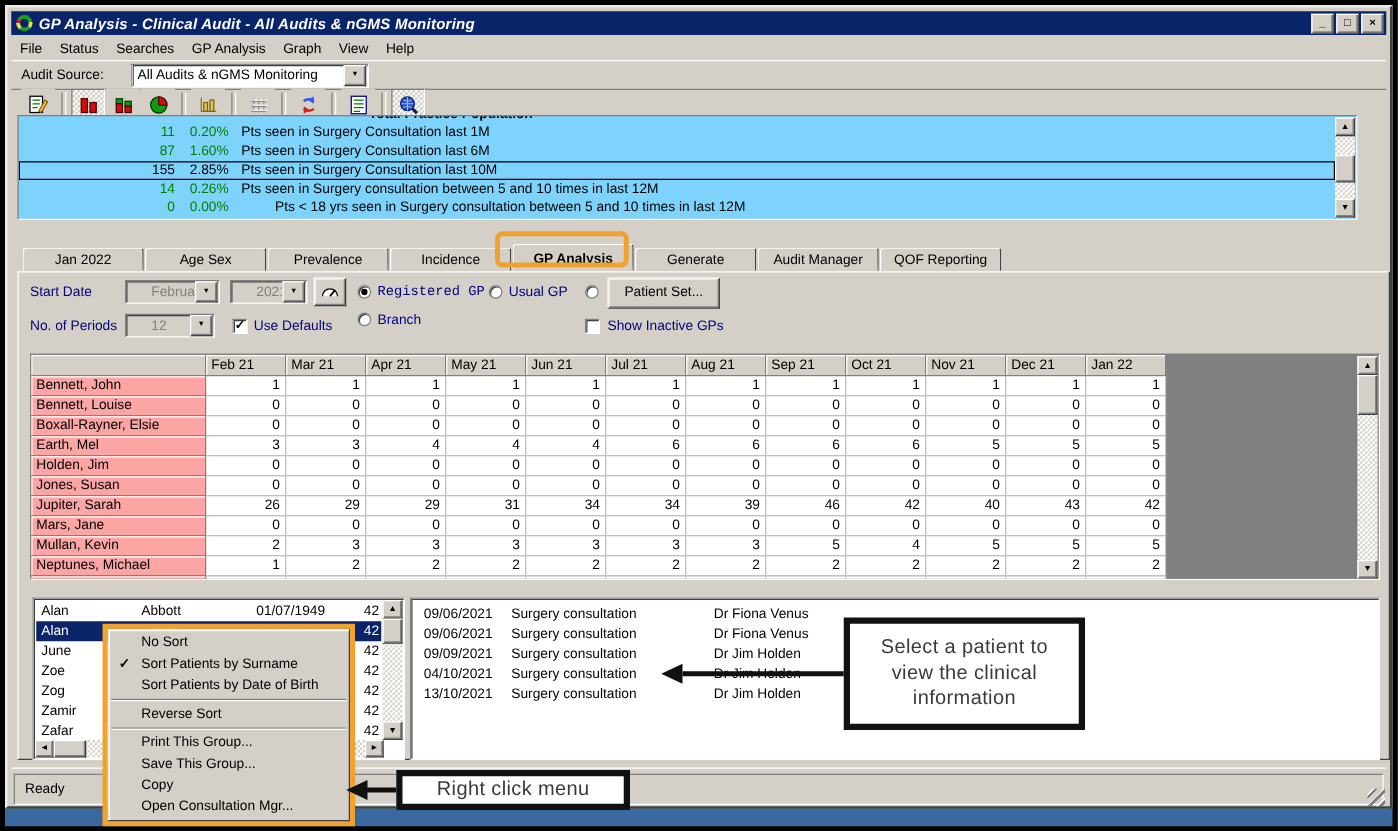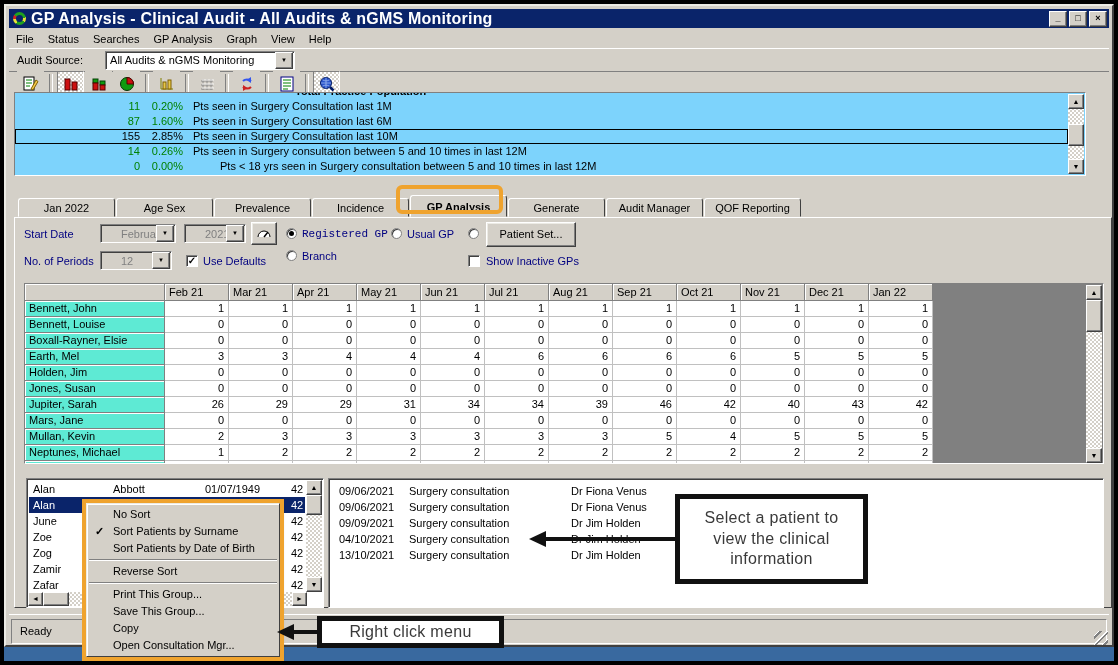--- a/index.html
+++ b/index.html
@@ -6,21 +6,21 @@
   #canvas{position:relative;width:1118px;height:665px;background:#000;overflow:hidden;
           font-family:"Liberation Sans",sans-serif;font-size:11px;color:#000;}
   
   #window{position:absolute;left:4px;top:4px;width:1110px;height:643px;background:#d4d0c8;
           border:2px solid;border-color:#ecebe5 #404040 #404040 #ecebe5;box-sizing:border-box;}
   #titlebar{position:absolute;left:3px;top:3px;width:1100px;height:19px;background:#0a246a;
             display:flex;align-items:center;padding:0 2px;box-sizing:border-box;}
   #title-icon{width:13px;height:13px;border-radius:50%;margin:0 5px 0 2px;position:relative;
               background:conic-gradient(#1fa11f 0 22%,#e8e235 22% 35%,#1fa11f 35% 60%,#e8e235 60% 75%,#cc2222 75% 85%,#1fa11f 85% 100%);}
   #title-icon:after{content:"";position:absolute;left:3px;top:3px;width:7px;height:7px;border-radius:50%;background:#0a246a;}
-  #title-text{color:#fff;font-weight:bold;font-size:16px;letter-spacing:.2px;}
+  #title-text{color:#fff;font-weight:bold;font-size:12px;letter-spacing:.2px;font-style:italic;}
   #win-btns{margin-left:auto;display:flex;gap:2px;}
   .winbtn{width:16px;height:14px;background:#d4d0c8;border:1px solid;border-color:#fff #404040 #404040 #fff;
           box-shadow:inset -1px -1px 0 #808080;font-size:9px;line-height:12px;text-align:center;font-weight:bold;}
   #menubar{position:absolute;left:3px;top:23px;width:1100px;height:19px;display:flex;align-items:center;}
   .menu-item{padding:2px 7px;cursor:default;}
   #auditbar{position:absolute;left:3px;top:42px;width:1100px;height:22px;display:flex;align-items:center;
             border-top:1px solid #fff;border-bottom:1px solid #808080;}
   #audit-label{margin-left:8px;}
   
   .combo{position:relative;height:19px;background:#fff;border:1px solid;border-color:#808080 #fff #fff #808080;
@@ -87,21 +87,21 @@
            box-shadow:inset -1px -1px 0 #808080, inset 1px 1px 0 #ecebe5;text-align:center;box-sizing:border-box;}
   
   #gp-grid{position:absolute;left:18px;top:277px;width:1080px;height:181px;background:#808080;
            border:1px solid;border-color:#808080 #fff #fff #808080;box-sizing:border-box;overflow:hidden;}
   #grid-inner{position:absolute;left:0;top:0;right:16px;bottom:0;}
   .grow{display:grid;grid-template-columns:140px repeat(12,64px) 1fr;height:16px;}
   .grow.hdr{height:17px;}
   .gh{background:#d4d0c8;border-right:1px solid #808080;border-bottom:1px solid #808080;
       box-shadow:inset 1px 1px 0 #fff;line-height:16px;padding-left:4px;box-sizing:border-box;
       white-space:nowrap;overflow:hidden;}
-  .gname{background:#5eead4;border-right:1px solid #808080;border-bottom:1px solid #808080;
+  .gname{background:#fca5a5;border-right:1px solid #808080;border-bottom:1px solid #808080;
       box-shadow:inset 1px 1px 0 #fff;line-height:15px;padding-left:4px;box-sizing:border-box;white-space:nowrap;overflow:hidden;}
   .gval{background:#fff;border-right:1px solid #c0c0c0;border-bottom:1px solid #c0c0c0;
       line-height:15px;text-align:right;padding-right:4px;box-sizing:border-box;}
   .gfill{background:#808080;}
   
   .panel{position:absolute;background:#fff;border:1px solid;border-color:#808080 #fff #fff #808080;
          box-shadow:inset 1px 1px 0 #404040;box-sizing:border-box;overflow:hidden;}
   #patient-panel{left:20px;top:472px;width:298px;height:130px;}
   #patient-rows{position:absolute;left:2px;top:2px;right:18px;}
   .prow{display:grid;grid-template-columns:84px 92px 62px 1fr;height:16px;line-height:16px;white-space:nowrap;}

